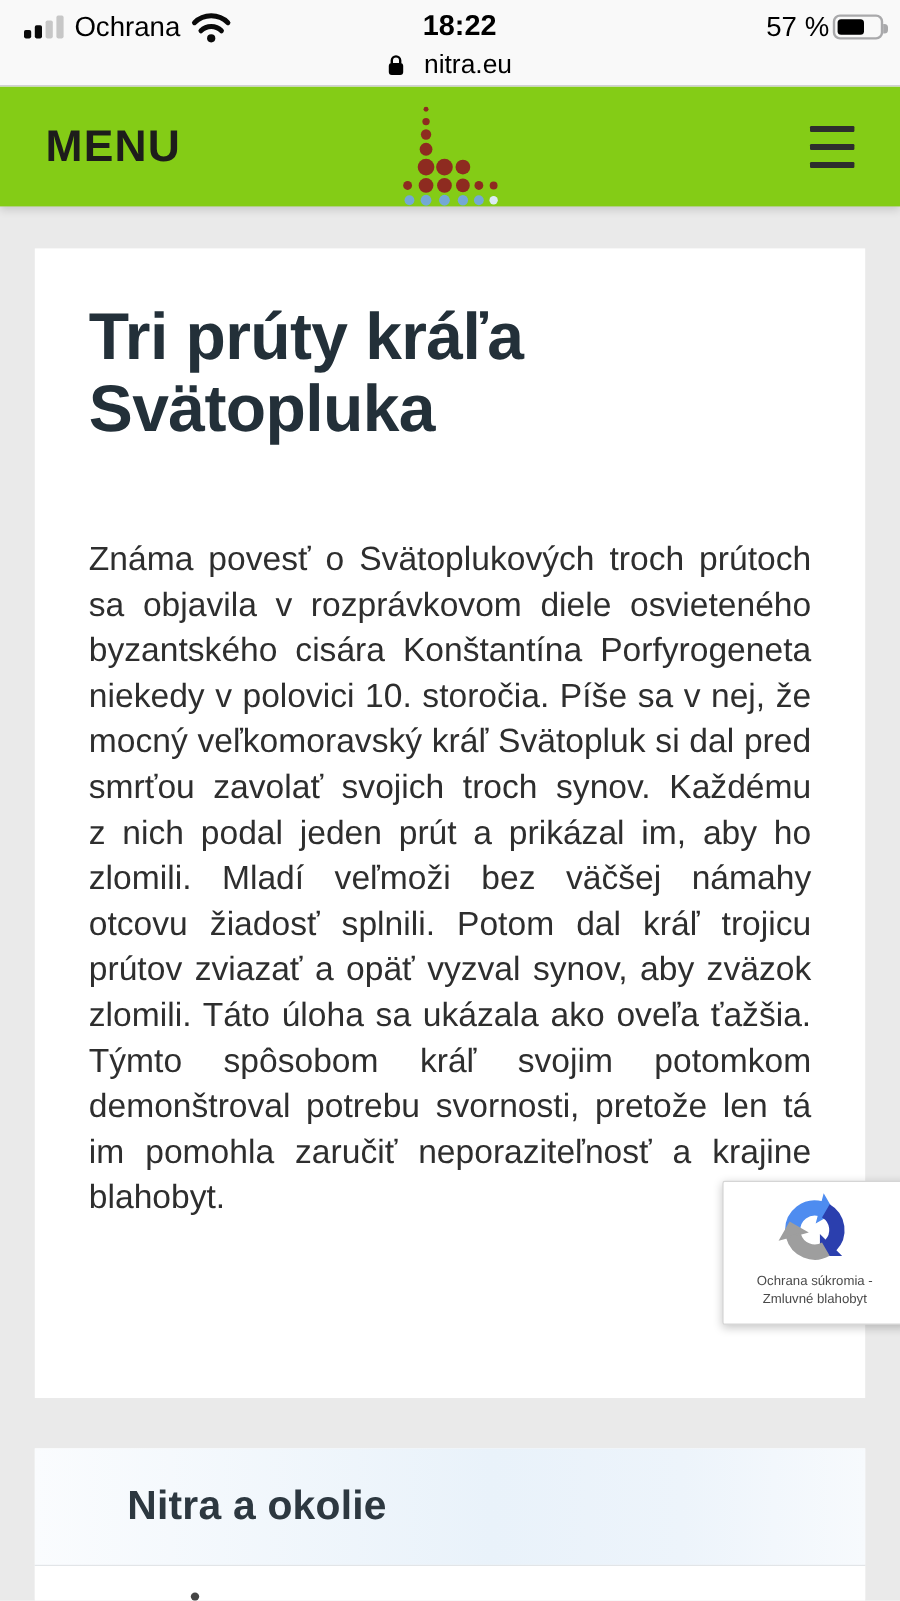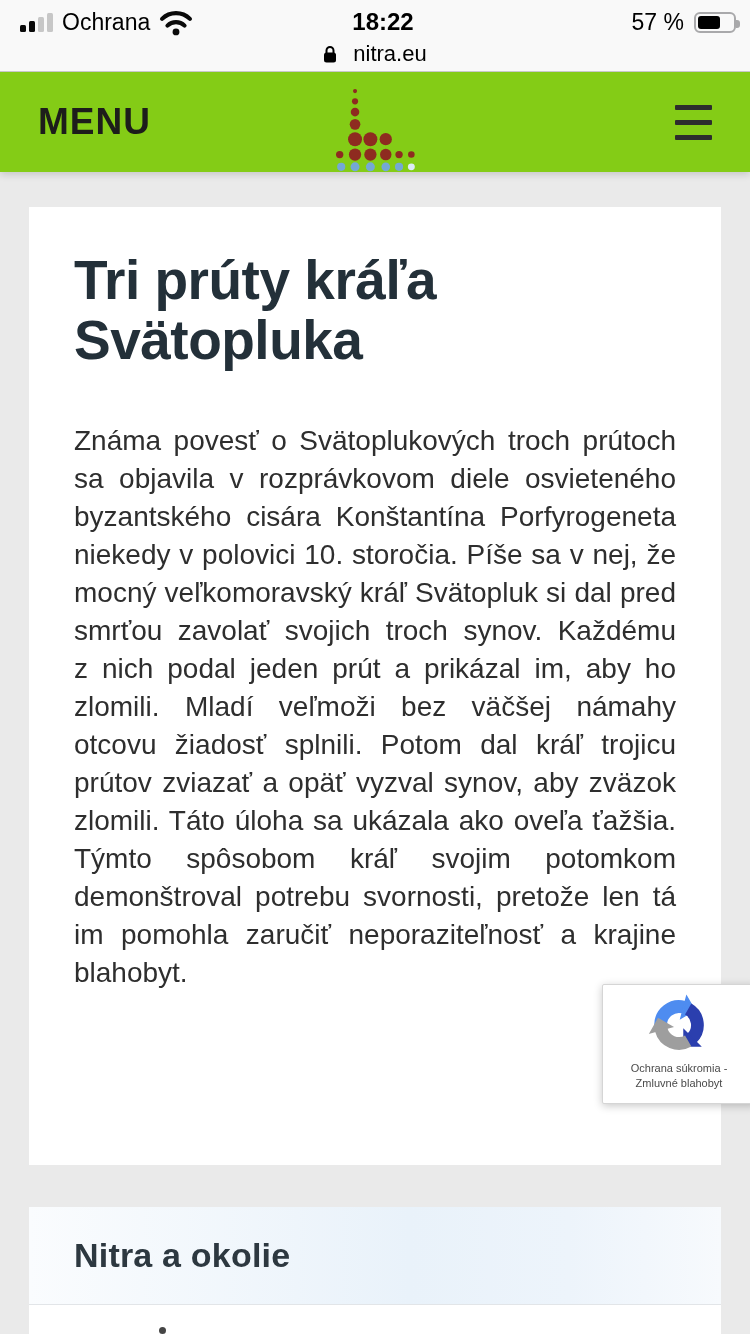--- a/index.html
+++ b/index.html
@@ -24,21 +24,21 @@
     display:flex; align-items:center;
     height:40px; padding:4px 14px 0 20px;
     position:relative;
   }
   .status-left { display:flex; align-items:center; gap:8px; }
   .carrier { font-size:23px; color:#000; }
   .status-time {
     position:absolute; left:16px; right:0; text-align:center;
     font-size:24px; font-weight:700; color:#000;
   }
-  .status-right { margin-left:auto; display:flex; align-items:center; gap:10px; z-index:2; }
+  .status-right { margin-left:auto; display:flex; align-items:center; gap:3px; z-index:2; }
   .battery-pct { font-size:23px; color:#000; }
   .battery { position:relative; width:42px; height:21px; border:2px solid #a9a9ab; border-radius:6px; }
   .battery-fill { position:absolute; left:2px; top:2px; bottom:2px; width:57%; background:#000; border-radius:3px; }
   .battery-nub { position:absolute; right:-6px; top:6px; width:4px; height:8px; background:#a9a9ab; border-radius:0 3px 3px 0; }
   .url-row {
     height:28px; display:flex; align-items:center; justify-content:center; gap:16px;
   }
   .url-text { font-size:22px; color:#000; }
 
   
@@ -62,21 +62,21 @@
   
   .card { background:#fff; margin:0 29px; }
   .article-card {
     margin-top:35px;
     min-height:958px;
     padding:43px 45px 90px 45px;
   }
   .article-title {
     font-size:55px; line-height:60px; font-weight:700;
     letter-spacing:-0.5px; color:#233039;
-    margin-bottom:52px;
+    margin-bottom:77px;
   }
   .article-body {
     font-size:28px; line-height:38px;
     color:#2e2e2e; text-align:justify;
   }
 
   
   .recaptcha-badge {
     position:absolute; top:984px; right:-6px;
     width:154px; height:120px;
@@ -97,21 +97,21 @@
     margin-top:42px; height:127px;
     position:relative;
   }
   .section-band {
     height:98px;
     background:linear-gradient(to right,#fafcfe 0%,#e9f2fa 55%,#edf4fb 78%,#f7fafd 100%);
     border-bottom:1px solid #e2e5e8;
     display:flex; align-items:center;
     padding:0 45px;
   }
-  .section-title { font-size:34px; font-weight:700; color:#2d3840; letter-spacing:0.2px; }
+  .section-title { font-size:34px; font-weight:700; color:#2d3840; letter-spacing:0.2px;margin-left:32px; }
   .section-body { height:28px; background:#fff; position:relative; }
   .peek-dot {
     position:absolute; left:130px; top:22px;
     width:7px; height:7px; border-radius:50%;
     background:#454545;
   }
 </style>
 </head>
 <body>
 

